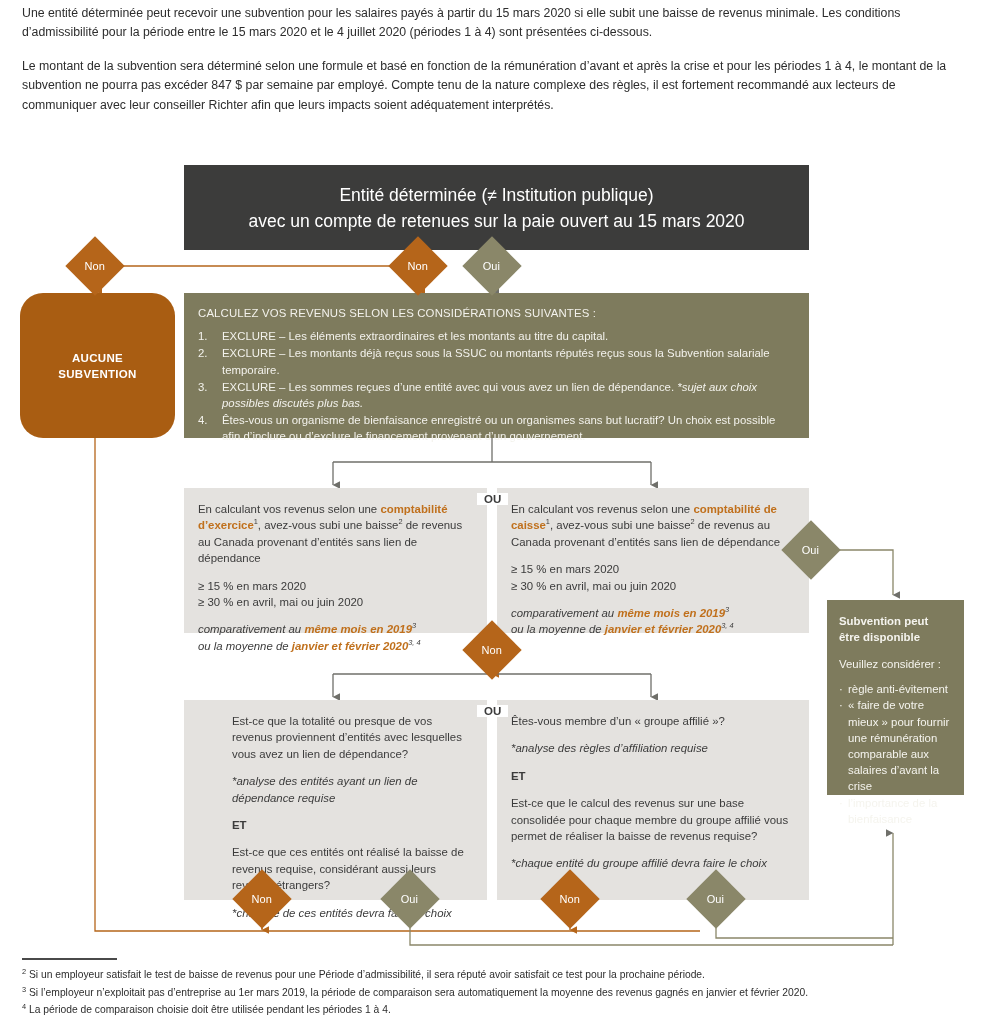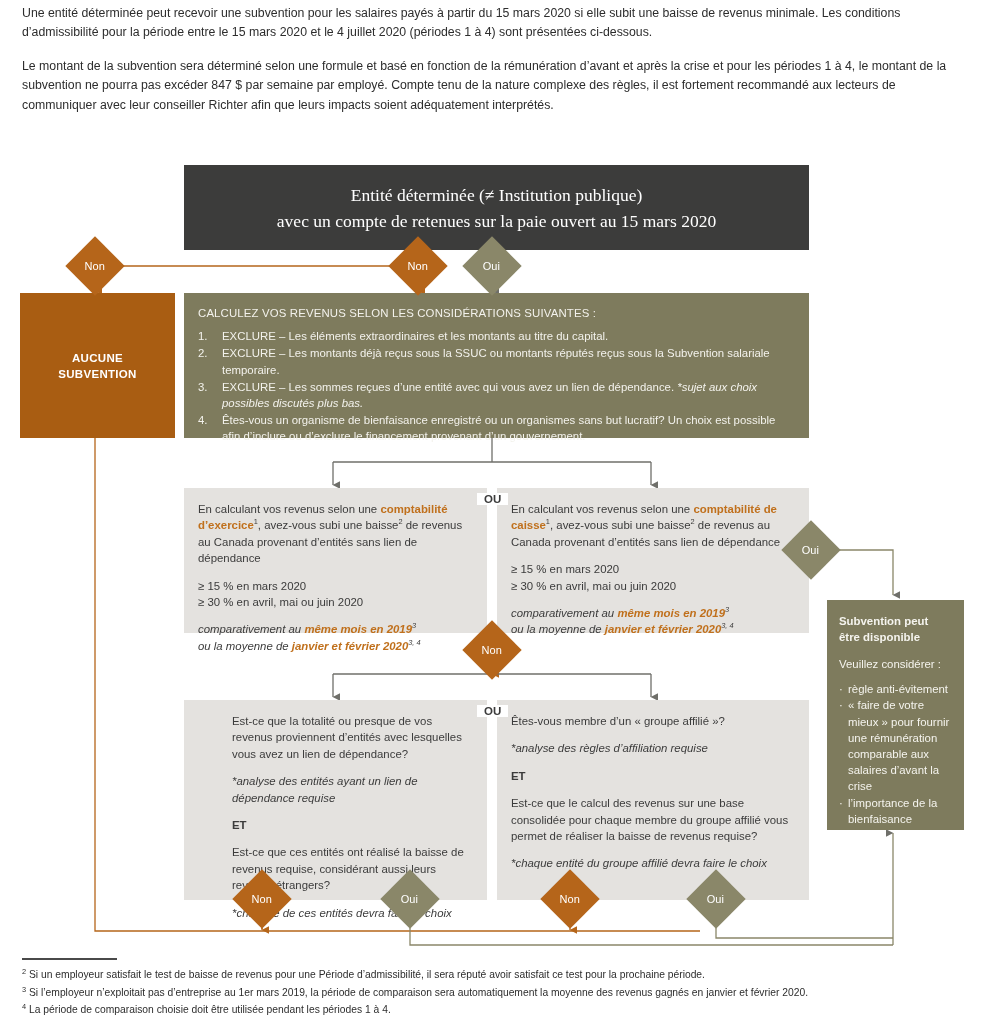--- a/index.html
+++ b/index.html
@@ -12,30 +12,31 @@
   .intro p{margin:0 0 14px 0;}
 
   
   #flow{position:absolute;left:0;top:155px;width:983px;height:800px;}
   #wires{position:absolute;left:0;top:0;width:983px;height:800px;}
 
   .box{position:absolute;box-sizing:border-box;}
 
   .hdr{
     left:184px;top:10px;width:625px;height:85px;background:#3c3c3b;
-    color:#ffffff;font-family:Liberation Serif, serif;
+    color:#ffffff;font-family:Liberation Sans, sans-serif;
     display:flex;align-items:center;justify-content:center;text-align:center;
     font-size:17.5px;line-height:26px;
   }
 
   .nosub{
     left:20px;top:138px;width:155px;height:145px;background:#a95d12;
     color:#ffffff;font-size:11.5px;font-weight:bold;line-height:16px;
     display:flex;align-items:center;justify-content:center;text-align:center;
     letter-spacing:.3px;
+    border-radius:23px;
   }
 
   .calc{
     left:184px;top:138px;width:625px;height:145px;background:#7e7b5d;
     color:#f3f2ec;padding:12px 14px;font-size:11.4px;line-height:16.2px;
   }
   .calc .title{margin-bottom:7px;letter-spacing:.15px;}
   .calc ol{margin:0;padding:0;list-style:none;}
   .calc li{display:flex;margin-bottom:1px;}
   .calc li .num{width:24px;flex:0 0 24px;}
@@ -49,21 +50,21 @@
   .qR{left:497px;top:545px;width:312px;height:200px;}
   .gbox p{margin:0 0 11px 0;}
   .gbox p:last-child{margin-bottom:0;font-style:italic;}
   .gbox .tight{margin-bottom:0;}
   .hl{color:#c0701c;font-weight:bold;}
   .ital{font-style:italic;}
   .et{font-weight:bold;}
   sup{font-size:7.4px;vertical-align:super;line-height:0;}
 
   .avail{
-    left:827px;top:445px;width:137px;height:230px;background:#7e7b5d;color:#f5f4ee;
+    left:827px;top:445px;width:137px;height:195px;background:#7e7b5d;color:#f5f4ee;
     padding:14px 12px;font-size:11.4px;line-height:16.2px;
   }
   .avail .t{font-weight:bold;margin-bottom:11px;line-height:15.5px;}
   .avail .s{margin-bottom:9px;}
   .avail ul{margin:0;padding:0;list-style:none;}
   .avail li{display:flex;margin-bottom:0;}
   .avail li .d{width:9px;flex:0 0 9px;}
   .avail li .c{flex:1;}
 
   

